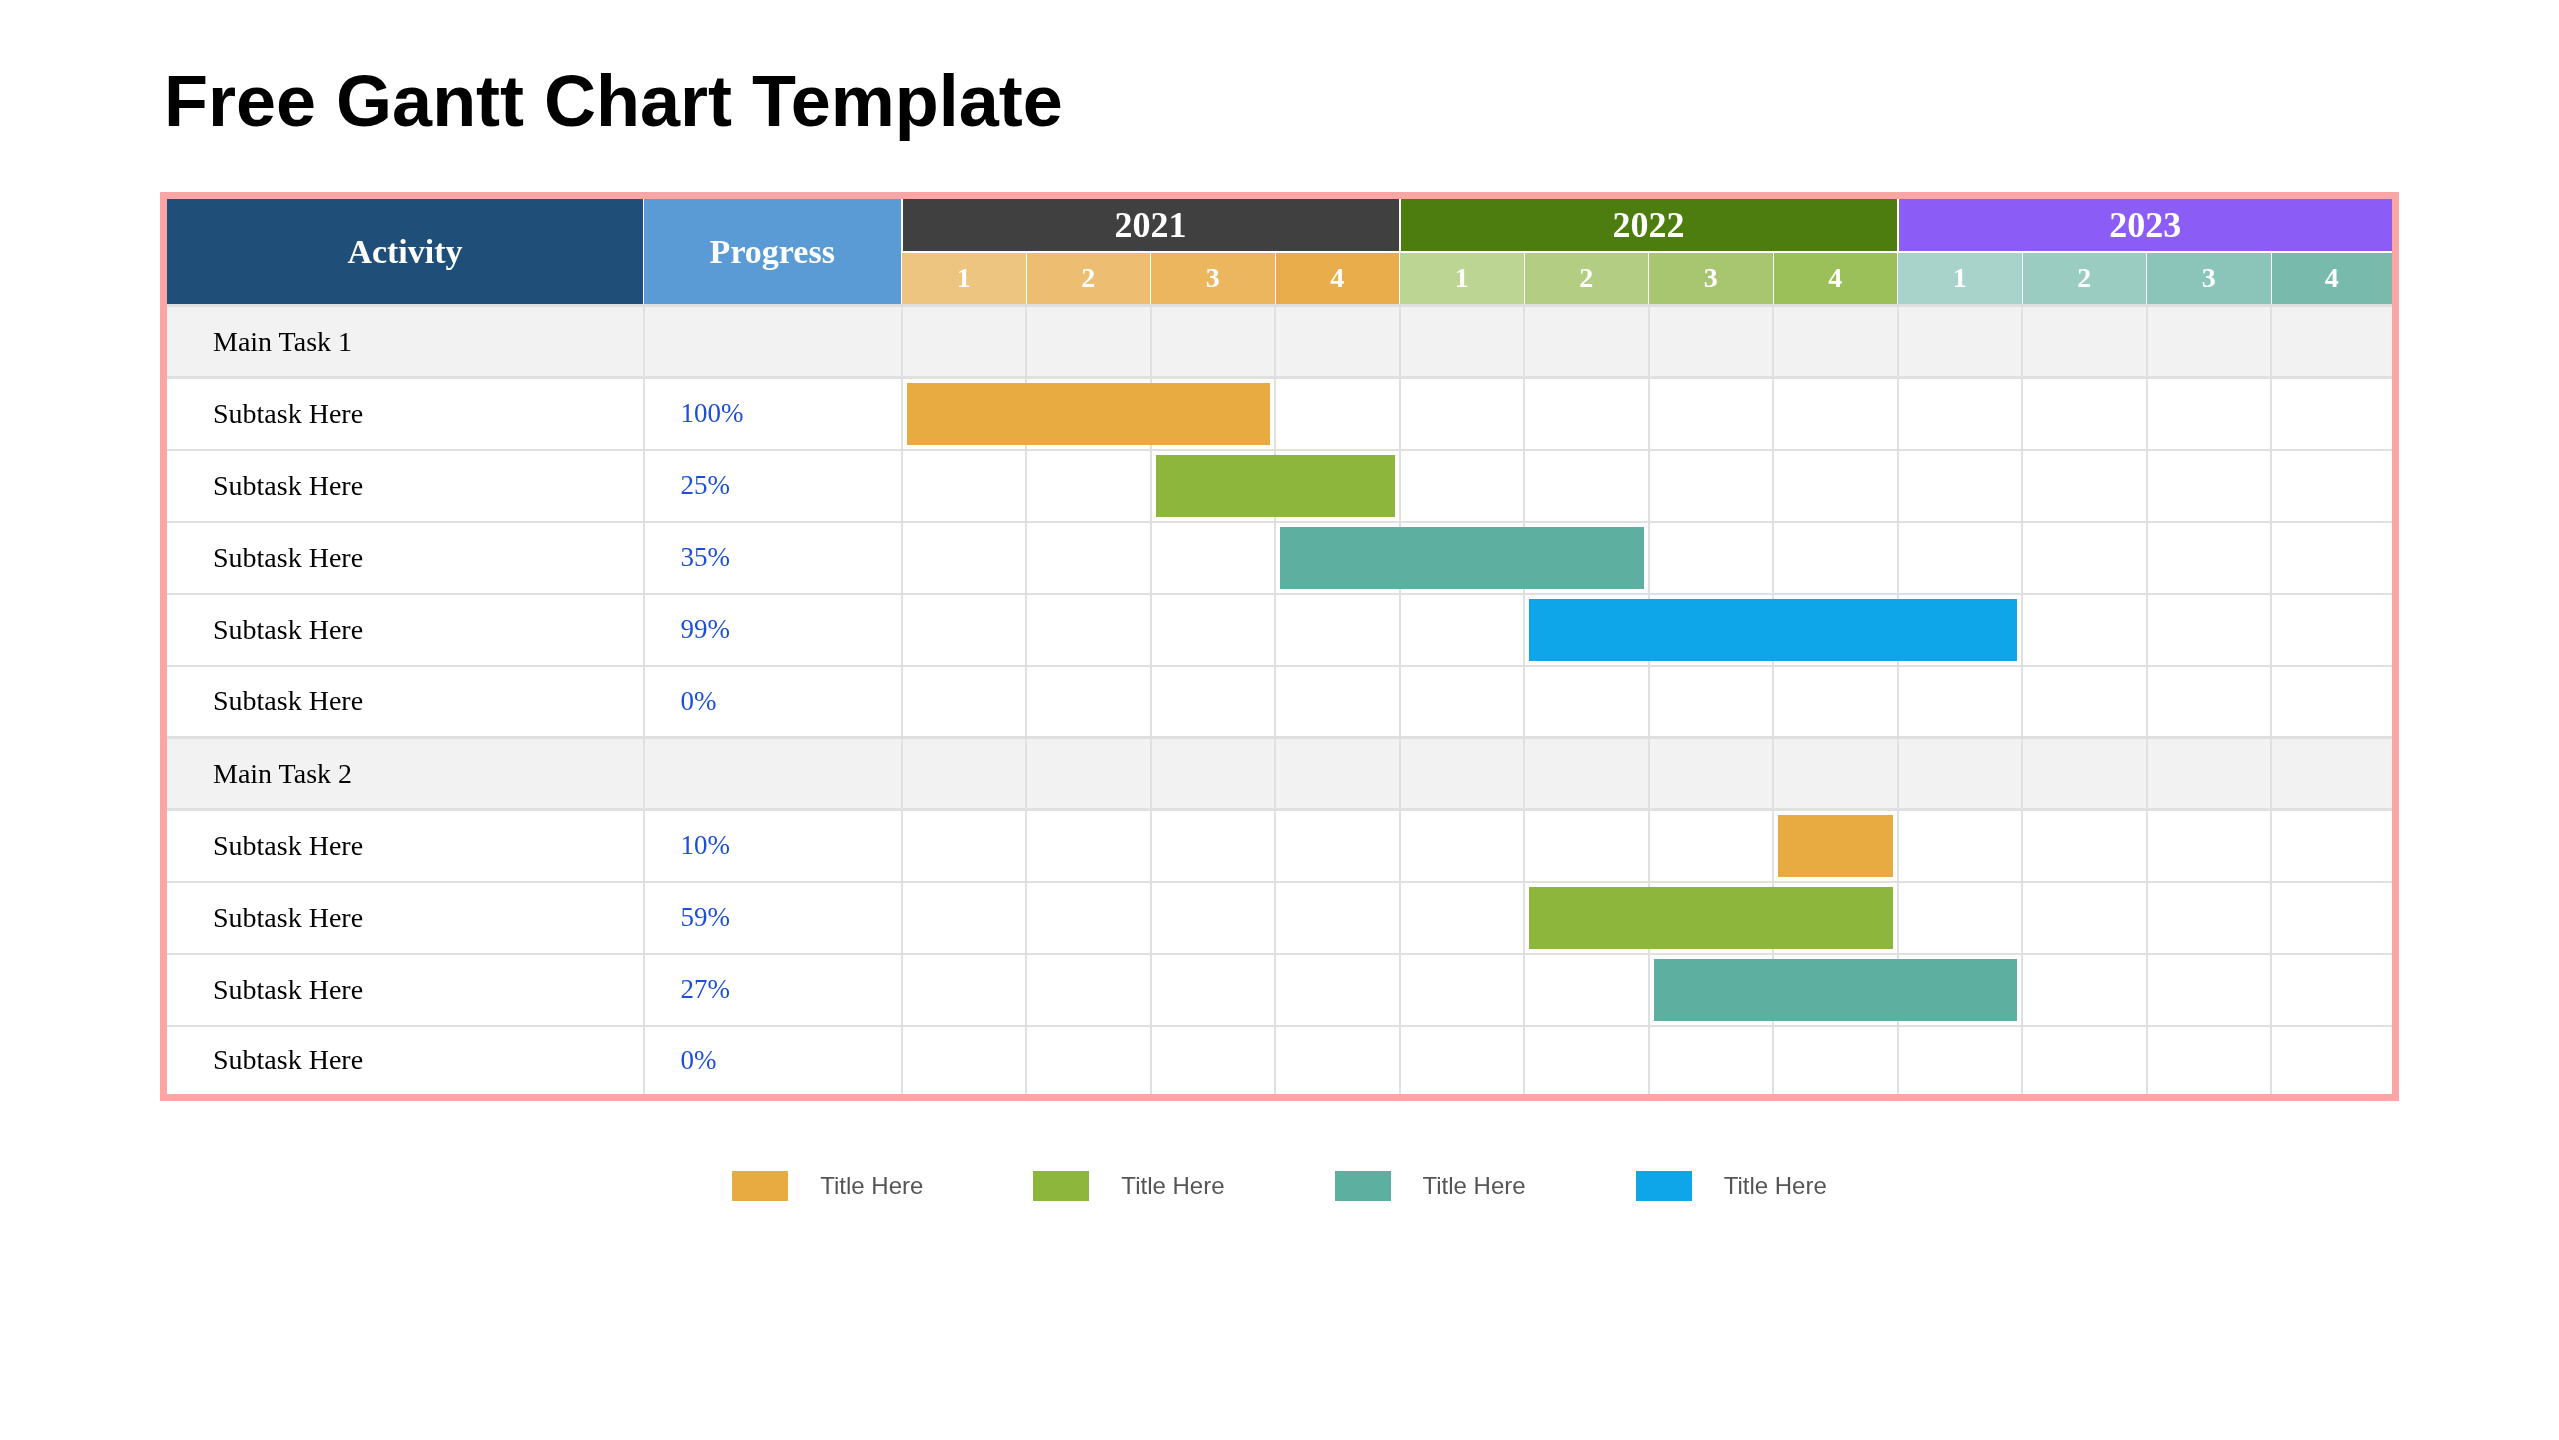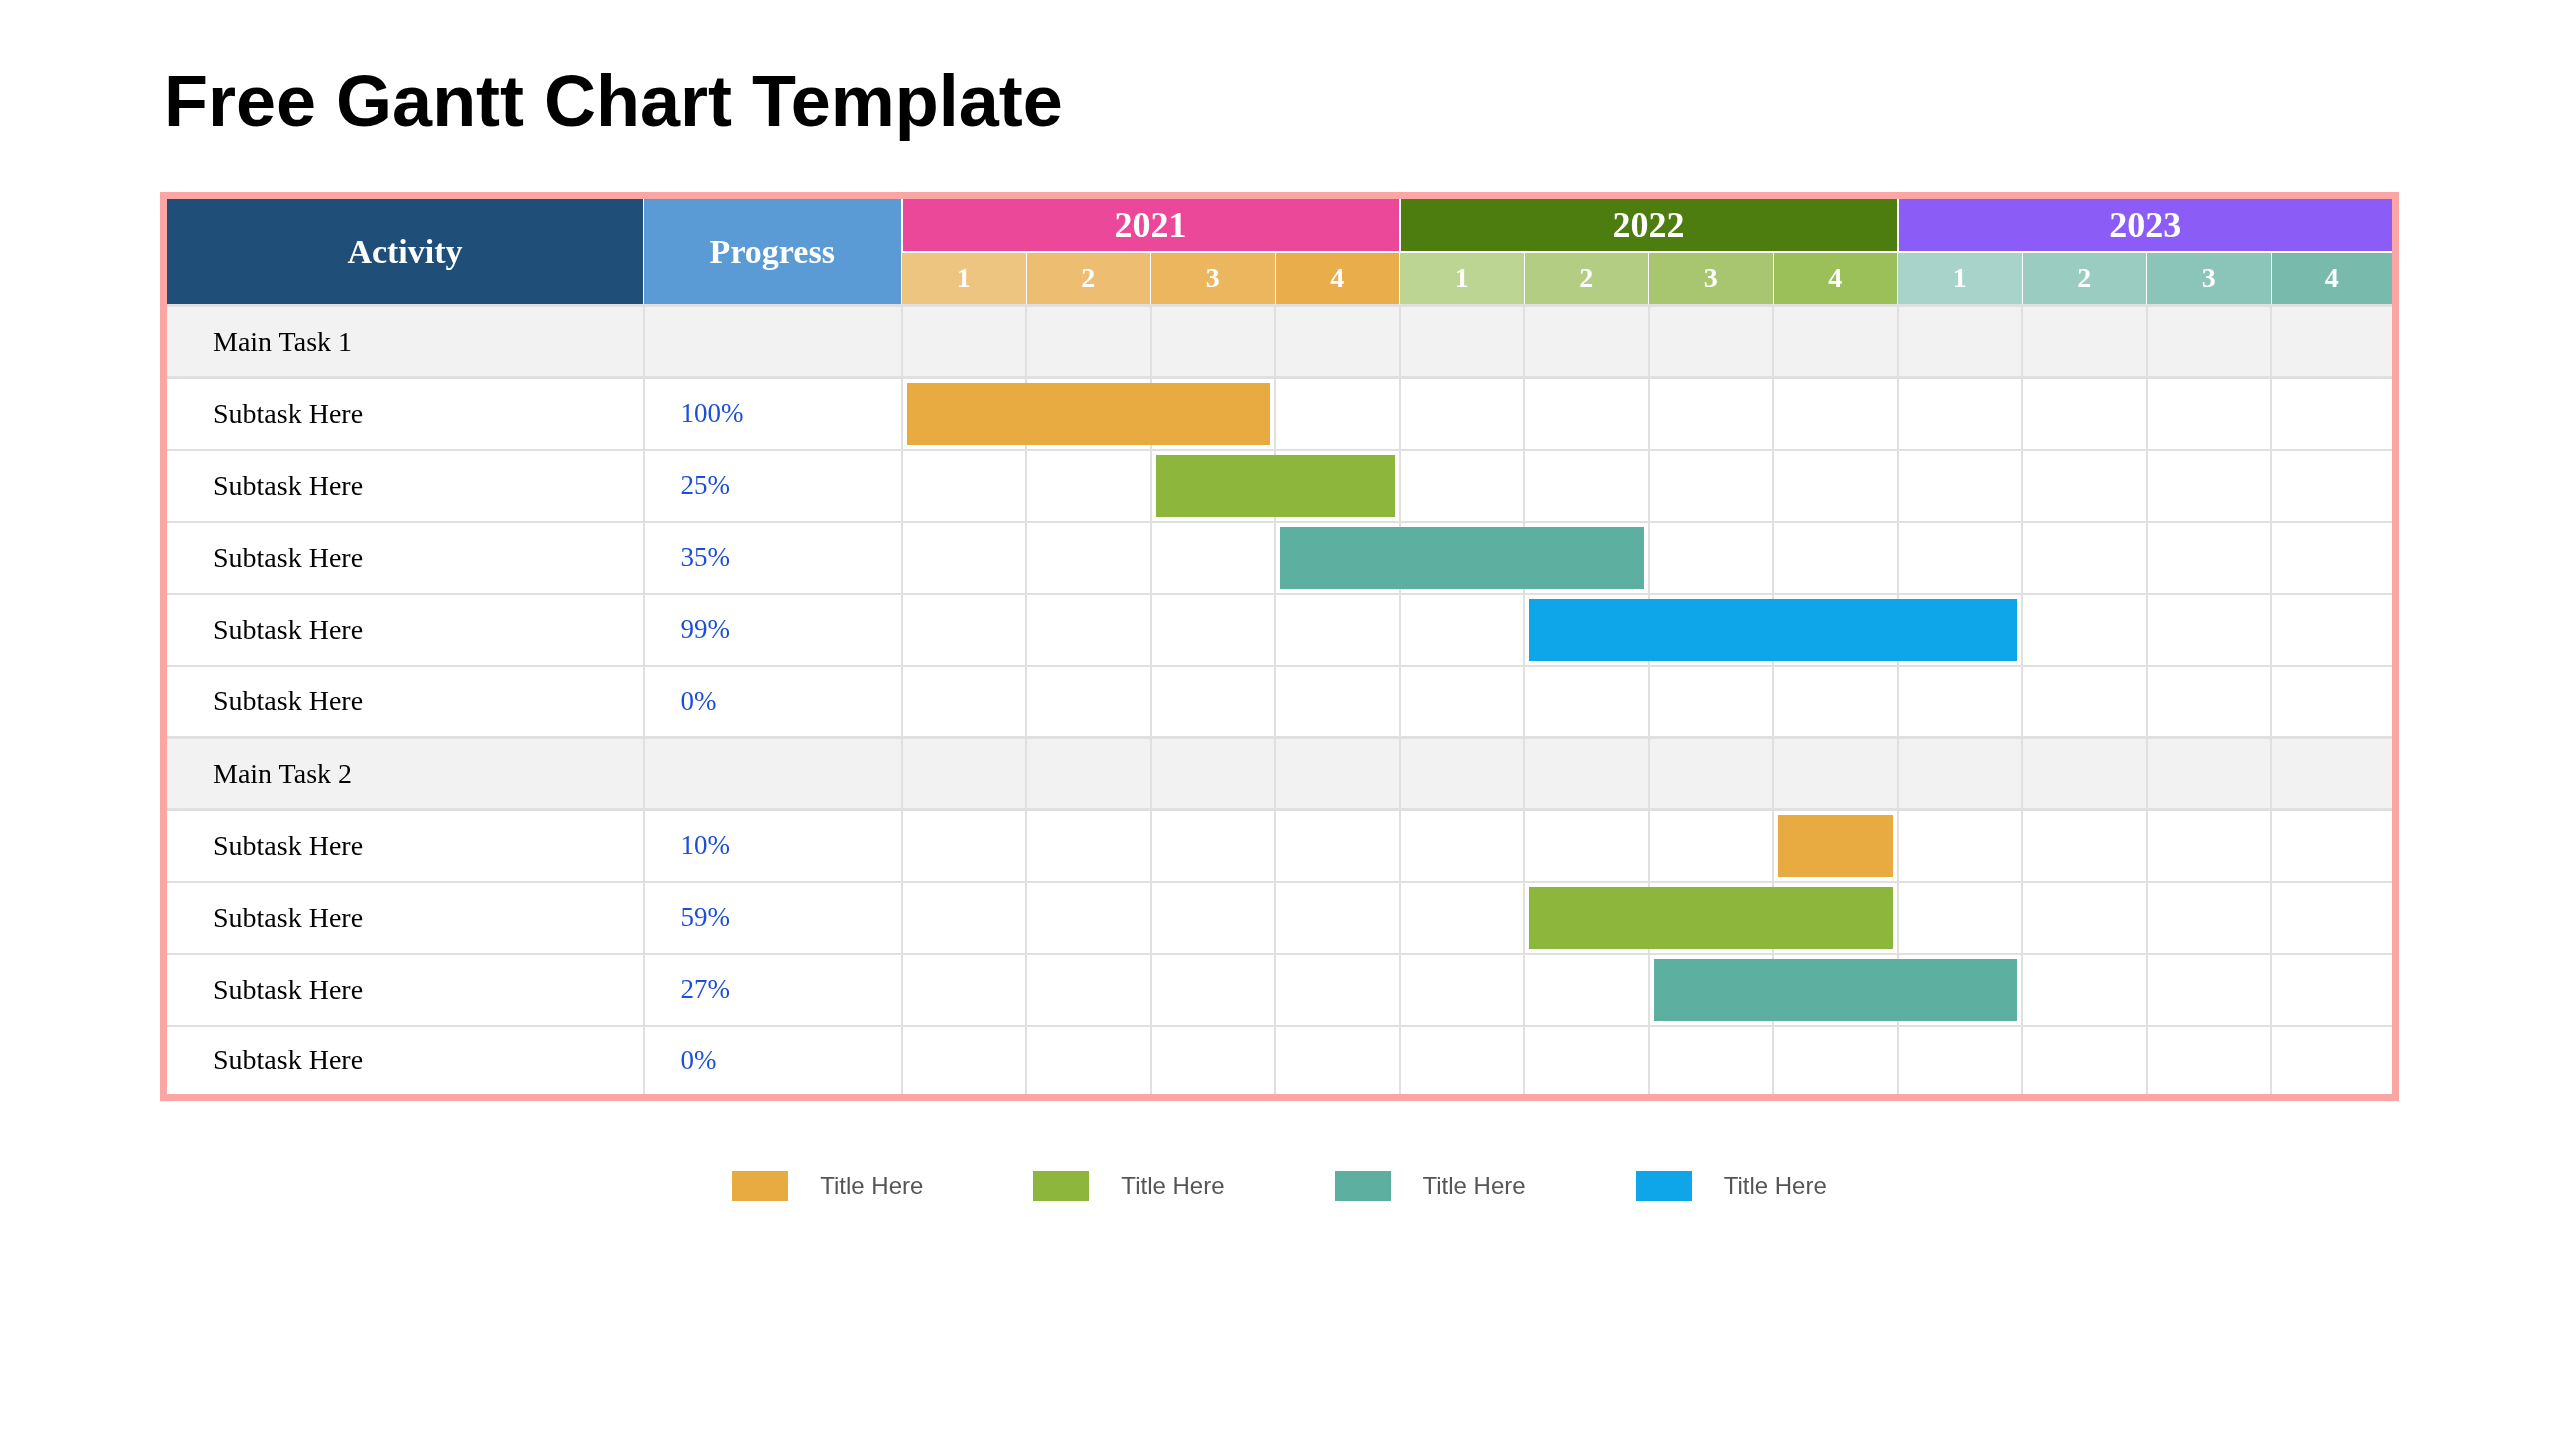--- a/index.html
+++ b/index.html
@@ -140,21 +140,21 @@
         <col class="quarter">
       <col class="quarter">
         <col class="quarter">
         <col class="quarter">
         <col class="quarter">
     </colgroup>
     <thead>
       <tr id="year-row">
           <th class="activity-head" rowspan="2">Activity</th>
           <th class="progress-head" rowspan="2">Progress</th>
-          <th class="year" colspan="4" style="background: #ec4899; margin-left: 18px;">2021</th>
+          <th class="year" colspan="4" style="background: #404040; margin-left: 18px;">2021</th>
           <th class="year" colspan="4" style="background: #4d7c0f;">2022</th>
           <th class="year" colspan="4" style="background: #8b5cf6;">2023</th>
         </tr>
       <tr id="quarter-row">
           <th class="q" style="background: rgb(238, 197, 128);">1</th>
           <th class="q" style="background: rgb(237, 190, 114);">2</th>
           <th class="q" style="background: rgb(235, 182, 94);">3</th>
           <th class="q" style="background: rgb(233, 173, 76);">4</th>
           <th class="q" style="background: rgb(189, 213, 146);">1</th>
           <th class="q" style="background: rgb(179, 206, 130);">2</th>

